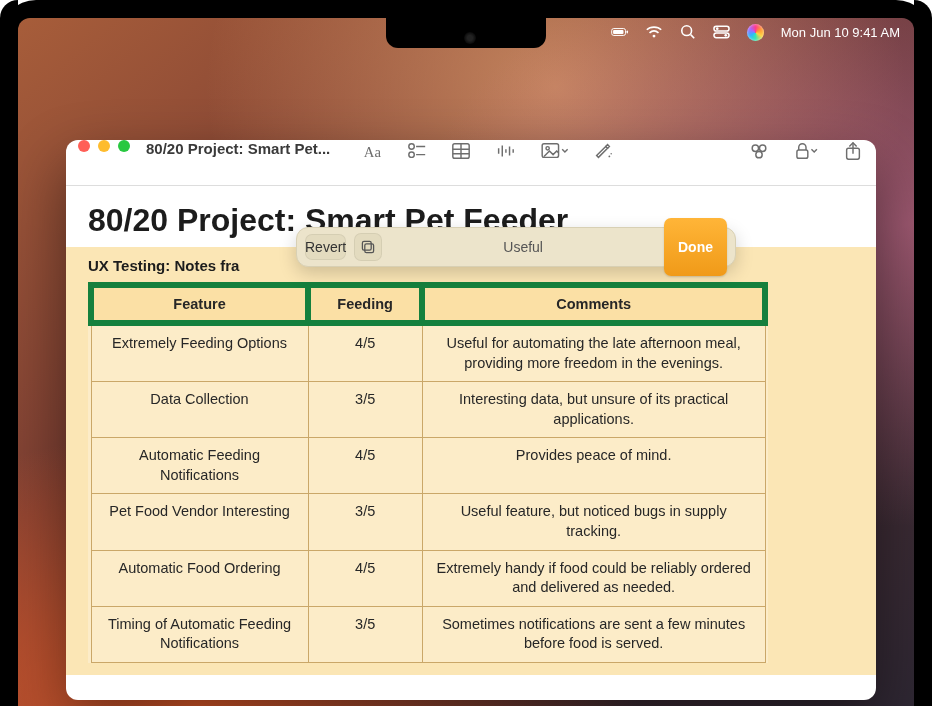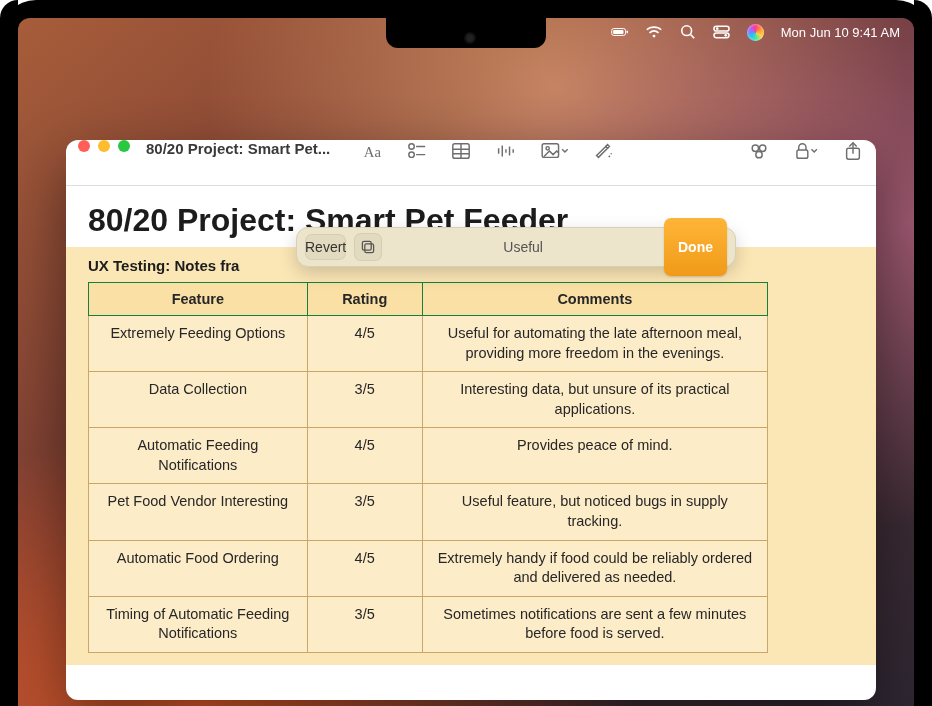--- a/index.html
+++ b/index.html
@@ -157,21 +157,21 @@
     width: 680px;
     border-collapse: collapse;
     background: #fcecc8;
     font-size: 14.5px;
     color: #272727;
   }
   table.feature th {
     background: #fbe0a5;
     font-weight: 700;
     padding: 8px 10px;
-    border: 1px solid #15803d;
+    border: 6px solid #15803d;
     text-align: center;
   }
   table.feature td {
     border: 1px solid #caa768;
     padding: 8px 10px;
     text-align: center;
     vertical-align: top;
     line-height: 1.35;
   }
   table.feature td.f { width: 190px; }
@@ -369,21 +369,21 @@
     <div class="content">
       <div class="note-title">80/20 Project: Smart Pet Feeder</div>
 
       <div class="subsection">
         <div class="sub-label">UX Testing: Notes fra</div>
 
         <table class="feature">
           <thead>
             <tr>
               <th>Feature</th>
-              <th>Rating</th>
+              <th>Feeding</th>
               <th>Comments</th>
             </tr>
           </thead>
           <tbody>
             <tr>
                 <td class="f">Extremely Feeding Options</td>
                 <td class="r">4/5</td>
                 <td class="c">Useful for automating the late afternoon meal, providing more freedom in the evenings.</td>
               </tr>
             <tr>

